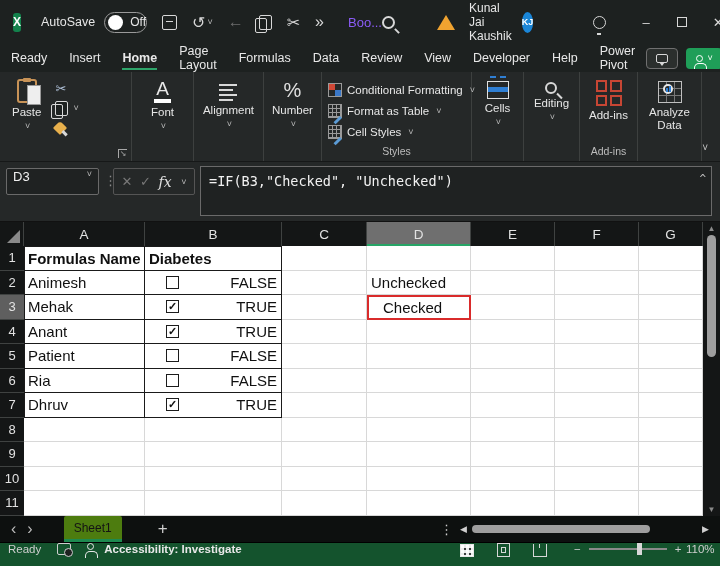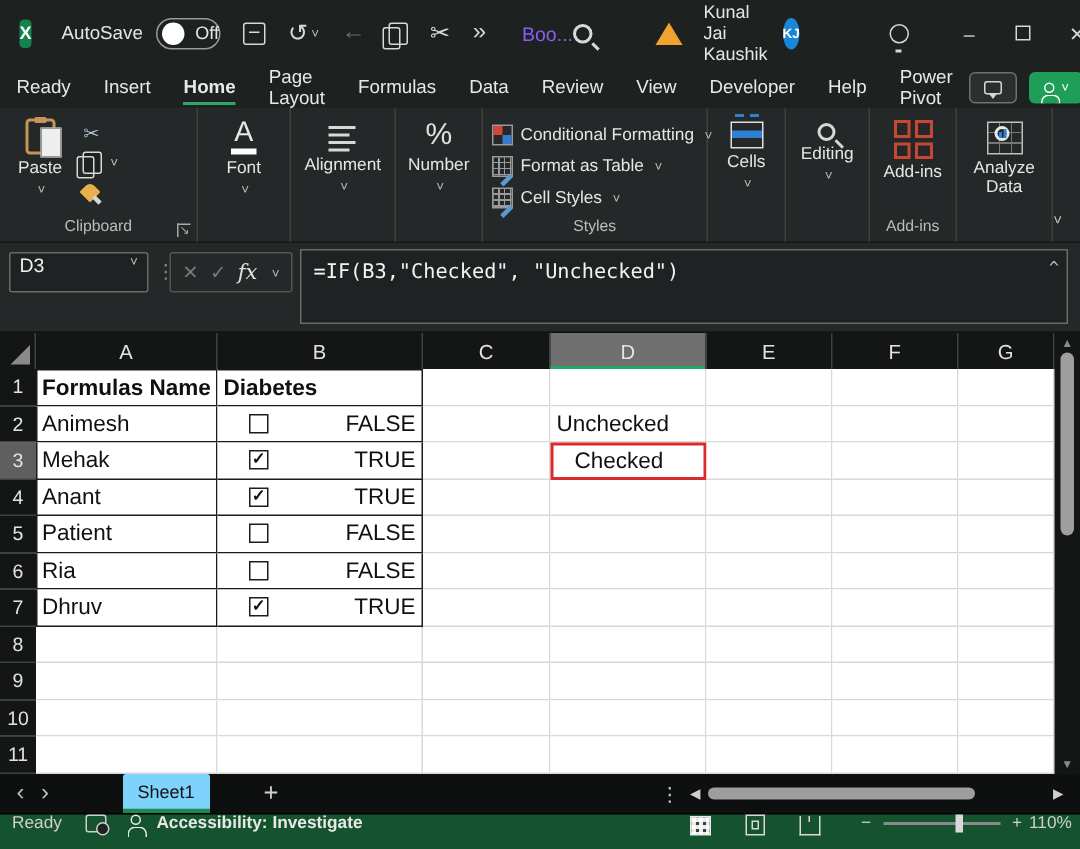--- a/index.html
+++ b/index.html
@@ -135,21 +135,21 @@
     color:#111; display:flex; align-items:center; justify-content:center; line-height:1; flex:none; }
   .bval { margin-left:auto; }
   .sel-red { border:2.5px solid #d92b2b !important; padding-left:14px; }
   .vscroll { position:absolute; right:0; top:0; width:17px; height:294px; background:#141616; }
   .vthumb { position:absolute; left:4px; top:13px; width:9px; height:122px; background:#9e9e9e; border-radius:5px; }
   .varr { position:absolute; left:0; width:17px; text-align:center; color:#8a8a8a; font-size:8px; }
 
   
   .tabstrip { height:26px; background:#0d100f; display:flex; align-items:center; position:relative; color:#c8c8c8; }
   .navarr { font-size:16px; padding:0 11px; color:#bdbdbd; }
-  .sheettab { margin-left:38px; width:58px; height:26px; background:#7dd3fc; display:flex; align-items:center; justify-content:center;
+  .sheettab { margin-left:20px; width:58px; height:26px; background:#4d7c0f; display:flex; align-items:center; justify-content:center;
     border-bottom:3px solid #1e8a50; border-radius:2px 2px 0 0; }
   .sheettab span { color:#141414; font-size:12px; }
   .addsheet { margin-left:36px; font-size:17px; color:#cfcfcf; }
   .tdots { position:absolute; left:440px; font-size:13px; color:#cfcfcf; }
   .hs-left { position:absolute; left:460px; font-size:9px; color:#cfcfcf; }
   .hs-right { position:absolute; left:702px; font-size:9px; color:#cfcfcf; }
   .hthumb { position:absolute; left:472px; top:9px; width:178px; height:8px; background:#9e9e9e; border-radius:4px; }
 
   
   .statusbar { height:28px; background:#14532d; display:flex; align-items:flex-start; color:#cfcfcf; font-size:11.5px; border-top:1px solid #000; }
@@ -285,21 +285,20 @@
             </div>
           <div class="mini">
               <span class="copy-ic"></span>
               <span class="chev">˅</span>
             </div>
           <div class="mini">
               <span class="brush-ic"></span>
             </div>
         </div>
       </div>
-      <div class="grp-cap">Clipboard</div>
       <span class="launcher">↘</span>
     </div>
 
     <div class="grp" style="width:62px">
       <div class="grp-body">
           <div class="bigbtn">
         <span class="fontA">A</span>
         <span class="lbl">Font</span>
         <span class="chev">˅</span>
       </div>

